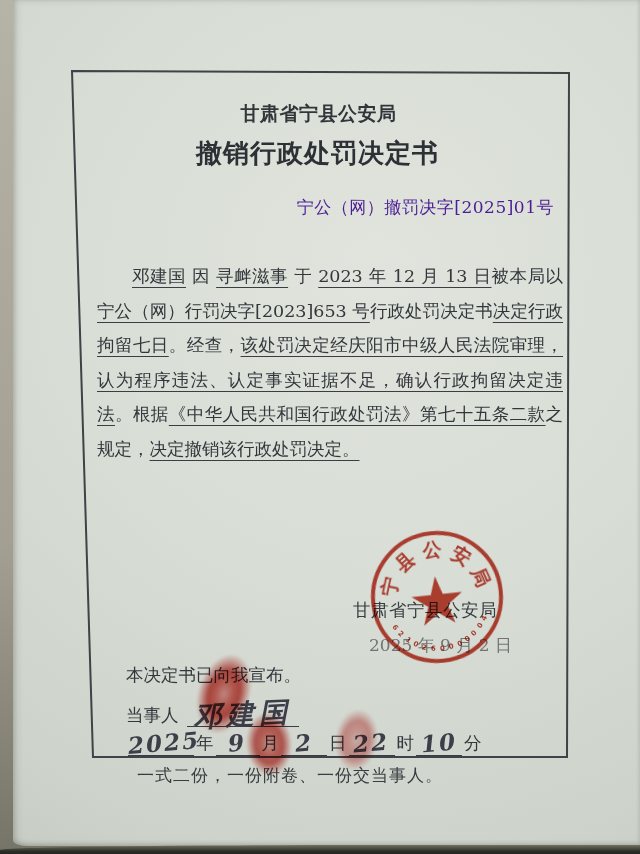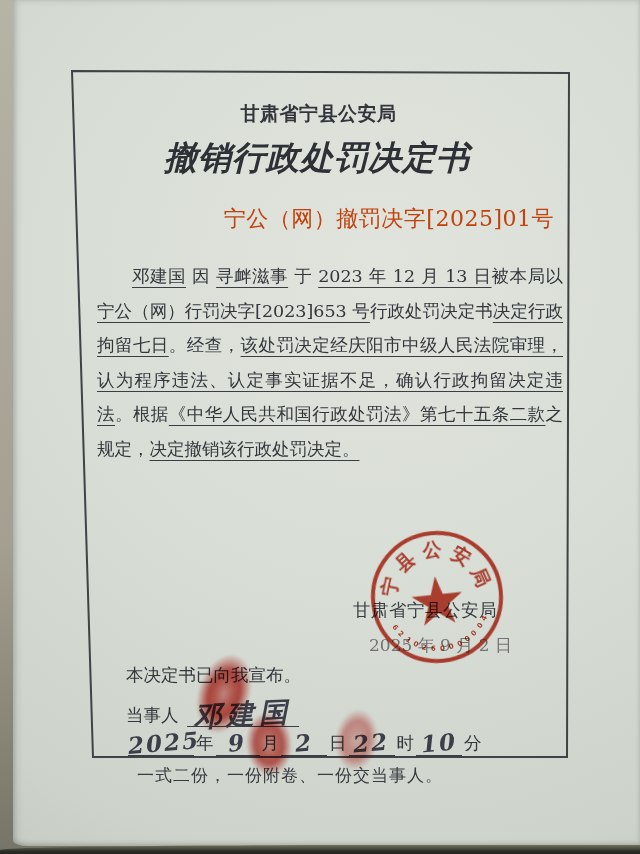--- a/index.html
+++ b/index.html
@@ -24,25 +24,25 @@
     border-top-left-radius: 60% 5px;
   }
   .border-svg { position: absolute; left: 0; top: 0; }
   
   .agency-title {
     position: absolute; top: 101px; left: 50%; transform: translateX(-51%);
     font-size: 19px; font-weight: bold; color: #32363b; letter-spacing: .5px; white-space: nowrap;
   }
   .doc-title {
     position: absolute; top: 136px; left: 50%; transform: translateX(-51%);
-    font-size: 33px; font-weight: bold; color: #2d3136; letter-spacing: 1px; white-space: nowrap; font-style: italic;
+    font-size: 26px; font-weight: bold; color: #2d3136; letter-spacing: 1px; white-space: nowrap;
   }
   .doc-number {
     position: absolute; top: 196px; right: 86px;
-    font-size: 22px; color: #c2410c; white-space: nowrap; letter-spacing: .5px; margin-top: 8px;
+    font-size: 17px; color: #4c1d95; white-space: nowrap; letter-spacing: .5px;
   }
   
   .body-text {
     position: absolute; left: 97px; top: 259px; width: 466px;
     font-size: 17.5px; line-height: 34.6px; color: #33373c;
     text-align: justify;
   }
   .body-text p { text-indent: 2em; }
   .body-text .u {
     text-decoration: underline;

